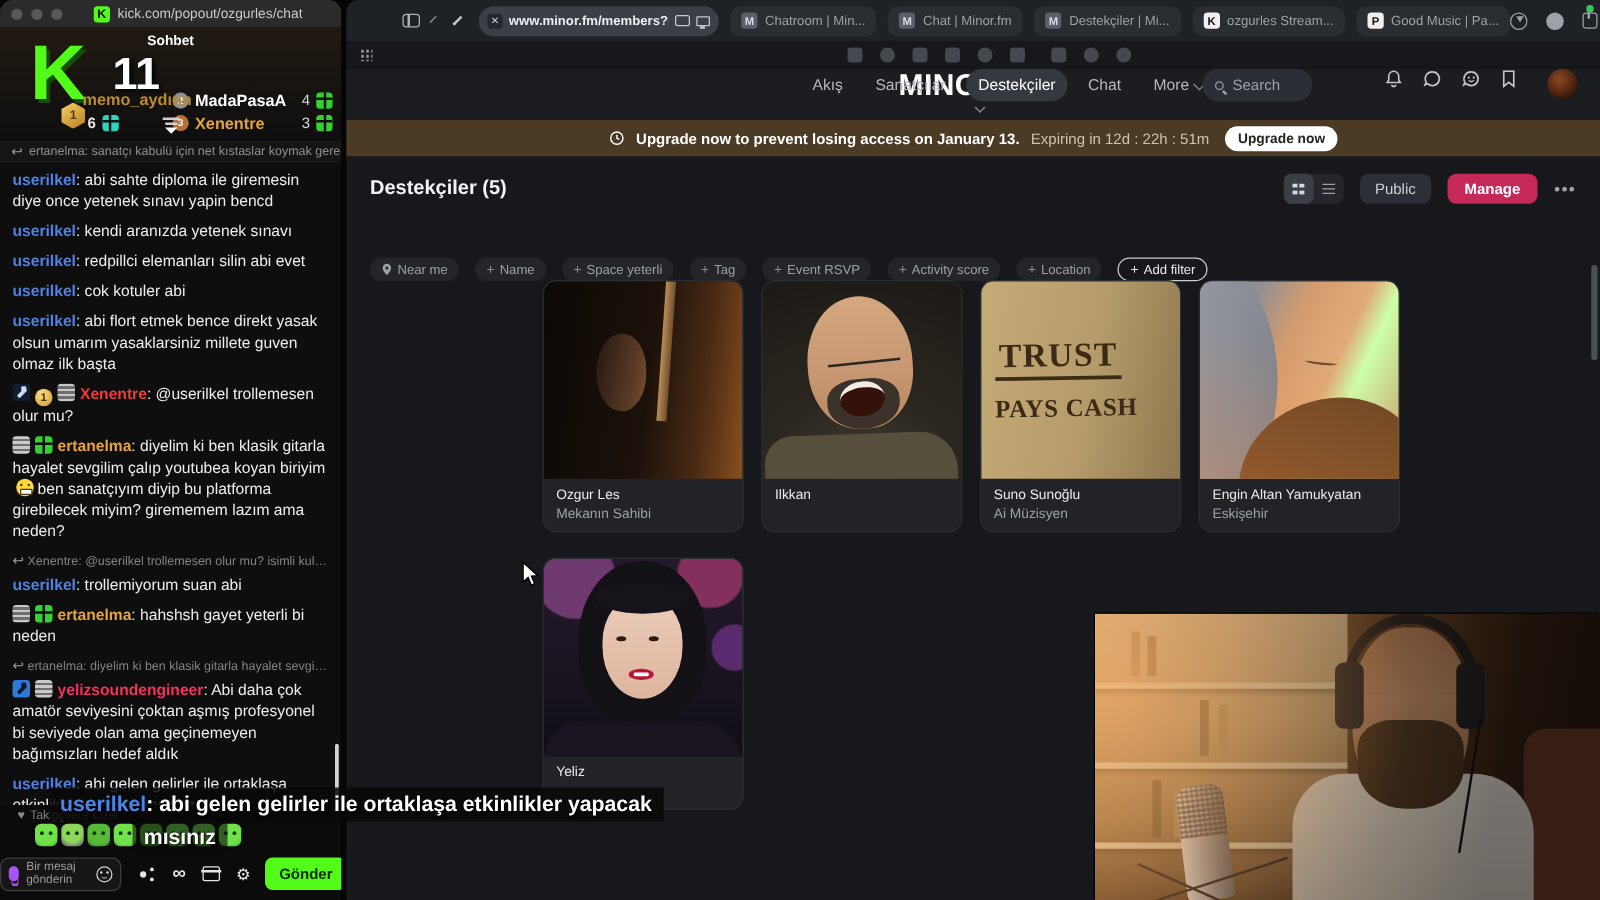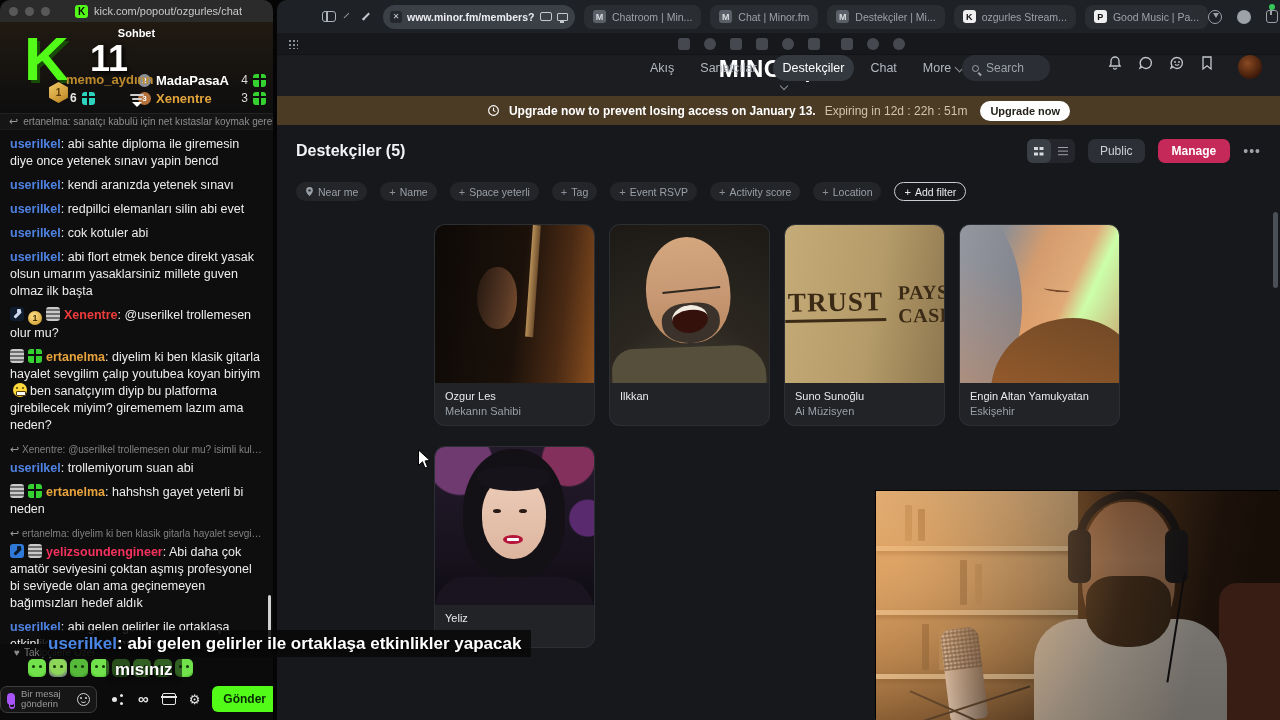--- a/index.html
+++ b/index.html
@@ -187,21 +187,21 @@
     box-shadow:5.5px 0 0 #d6d9de, 0 5.5px 0 #d6d9de, 5.5px 5.5px 0 #d6d9de; }
   .vt-list { width:10px; height:9px; position:relative; }
   .vt-list::before { content:""; position:absolute; top:0; width:10px; height:1.6px; background:#9da1a8;
     box-shadow:0 3.6px 0 #9da1a8, 0 7.2px 0 #9da1a8; }
   .pill-public { background:#2c2f35; color:#ccd0d5; font-size:12px; border-radius:7px; padding:5px 12px; }
   .pill-manage { color:#fff; font-size:12px; font-weight:bold; border-radius:7px; padding:5px 14px; }
   .dots3 { color:#9da1a8; font-size:14px; letter-spacing:1px; }
 
   .filters { position:absolute; left:19px; top:182px; display:flex; align-items:center; gap:13px; }
   .fpill { height:19px; background:#232529; border-radius:10px; color:#9aa0a7; font-size:10.5px;
-    display:flex; align-items:center; gap:4px; padding:0 9px; white-space:nowrap; }
+    display:flex; align-items:center; gap:4px; padding:0 9px; white-space:nowrap;margin-top:24px; }
   .fplus { font-size:11px; color:#8a9097; }
   .fpill.add { background:transparent; border:1px solid #c9ccd2; color:#e8eaed; }
   .fpill.add .fplus { color:#e8eaed; }
 
   .card { position:absolute; width:159px; background:#212327; border-radius:10px; overflow:hidden;
     box-shadow:0 0 0 1px #2b2e33; }
   .card-img { height:158px; position:relative; overflow:hidden; }
   .card-label { padding:7px 10px 8px; min-height:42px; }
   .cname { font-size:11px; color:#e9eaec; }
   .csub { font-size:11px; color:#9aa0a7; margin-top:3px; }
@@ -216,21 +216,21 @@
     background:linear-gradient(180deg,#d4a77f 0%,#c79873 55%,#b8875f 100%); border-radius:50% 50% 44% 46%; }
   .il-glass { position:absolute; left:52px; top:58px; width:58px; height:8px; border-bottom:2.5px solid #2c2620;
     transform:rotate(-6deg); }
   .il-beard { position:absolute; left:52px; top:78px; width:58px; height:40px; background:#3b332b;
     border-radius:40% 40% 50% 50%; transform:rotate(-5deg); }
   .il-mouth { position:absolute; left:62px; top:80px; width:36px; height:28px; background:#35110c;
     border-radius:50%; transform:rotate(-8deg); border-top:5px solid #f3ece2; }
   .il-body { position:absolute; left:2px; bottom:-8px; width:154px; height:44px; background:#564f3c;
     border-radius:22px 30px 0 0; transform:rotate(-2deg); }
   .img-trust { background:linear-gradient(100deg,#c4ab77 0%,#b49b69 55%,#8e774f 100%);
-    display:flex; flex-direction:row; align-items:center; justify-content:center; gap:12px;padding-left:11px; }
+    display:flex; flex-direction:column; align-items:flex-start; justify-content:center; gap:12px;padding-left:11px; }
   .trust1 { font-family:"Liberation Serif", serif; font-weight:bold; font-size:27px; color:#3b2a15;
     border-bottom:3px solid #3b2a15; padding:0 3px 1px; letter-spacing:1px; transform:rotate(-1deg); }
   .trust2 { font-family:"Liberation Serif", serif; font-weight:bold; font-size:20px; color:#3b2a15;
     letter-spacing:.5px; transform:rotate(-1deg); }
   .img-engin { background:linear-gradient(115deg,#97999f 0%,#8d8e94 20%,#d49c6e 40%,#e0aa79 60%,#cfa  70%,#c89a6b 100%); }
   .en-hood { position:absolute; left:-58px; top:-20px; width:120px; height:200px;
     background:linear-gradient(100deg,#a3a6af,#7d8089); border-radius:50%; }
   .en-beard { position:absolute; right:-22px; bottom:-40px; width:150px; height:105px; background:#6e4826;
     border-radius:55% 45% 0 0 / 70% 60% 0 0; }
   .en-eye { position:absolute; left:84px; top:62px; width:26px; height:5px; border-bottom:2.5px solid #7a4a2e;

